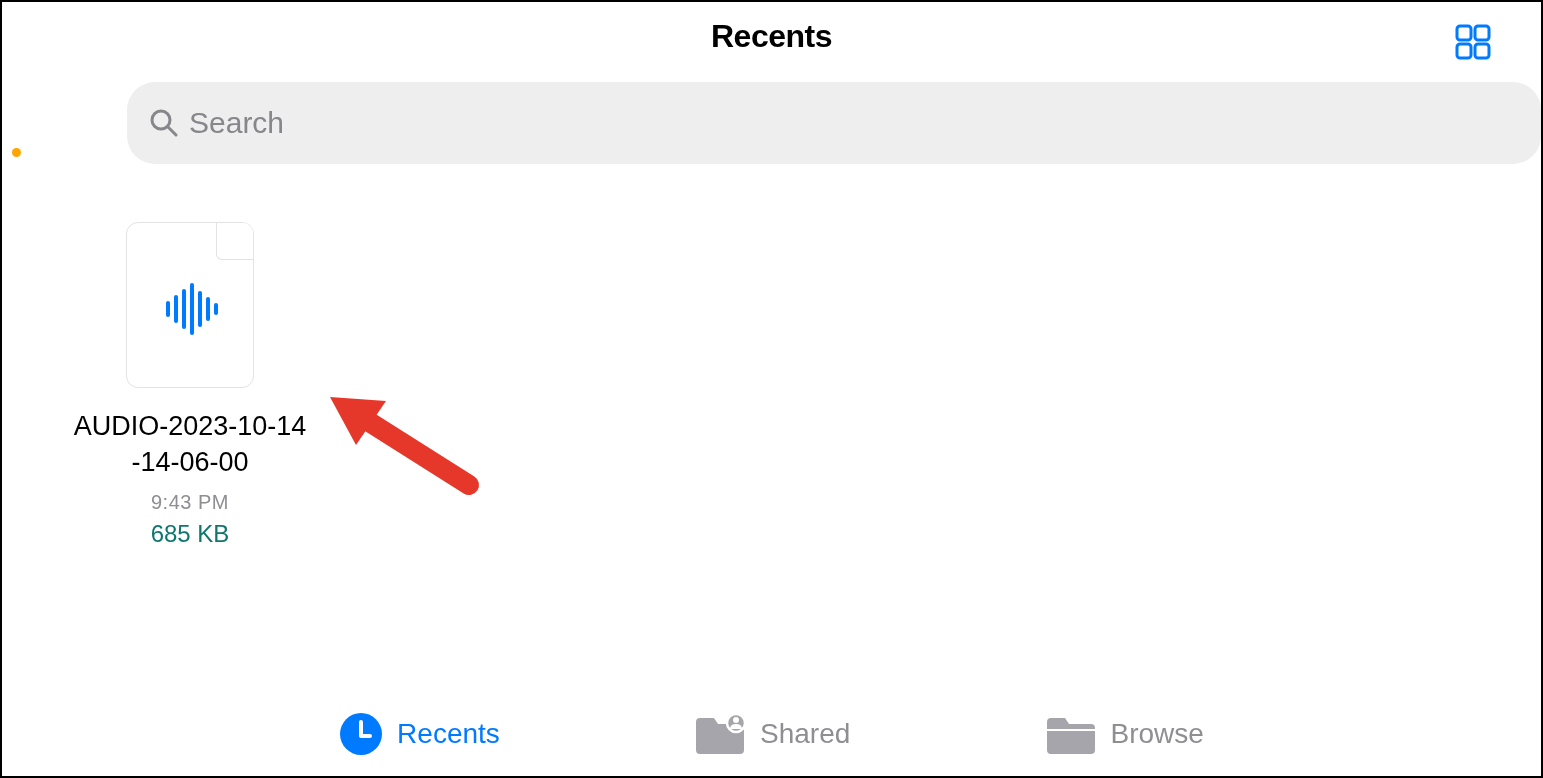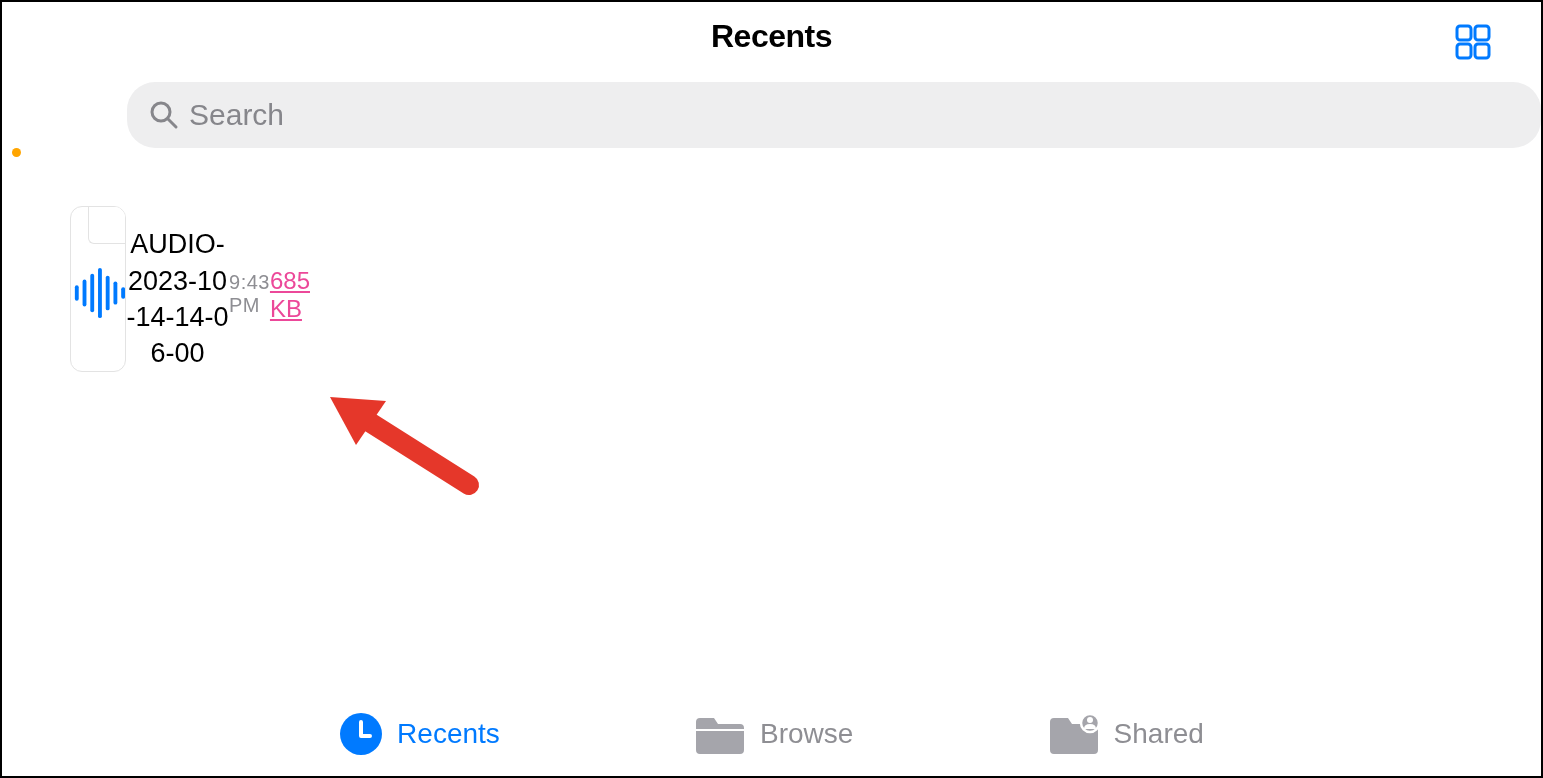--- a/index.html
+++ b/index.html
@@ -33,21 +33,21 @@
     .view-toggle {
       position: absolute;
       right: 48px;
       top: 20px;
       cursor: pointer;
     }
     .search-bar {
       margin: 12px 0 0 125px;
       background: #eeeeef;
       border-radius: 28px;
-      height: 66px;
+      height: 82px;
       display: flex;
       align-items: center;
       padding: 0 22px;
     }
     .search-icon {
       color: #86868b;
       margin-right: 10px;
     }
     .search-input {
       border: none;
@@ -59,21 +59,21 @@
     }
     .search-input::placeholder {
       color: #86868b;
     }
     .content {
       padding: 58px 0 0 68px;
     }
     .file-item {
       width: 240px;
       display: flex;
-      flex-direction: row;
+      flex-direction: column;
       align-items: center;
       cursor: pointer;
       position: relative;
     }
     .file-thumb {
       width: 128px;
       height: 166px;
       background: #ffffff;
       border: 1.5px solid #e3e3e3;
       border-radius: 12px;
@@ -118,23 +118,22 @@
       width: 240px;
     }
     .file-time {
       font-size: 20px;
       color: #8e8e93;
       margin-top: 10px;
       letter-spacing: 0.5px;
     }
     .file-size {
       font-size: 24px;
-      color: #ec4899;
-      margin-top: 12px;
-      text-decoration: underline;
+      color: #0f766e;
+      margin-top: 6px;
     }
     .arrow-annotation {
       position: absolute;
       left: 322px;
       top: 385px;
       z-index: 10;
       pointer-events: none;
     }
     .bottom-tabs {
       position: absolute;
@@ -230,26 +229,26 @@
   <div class="tab-item active">
     <svg width="44" height="44" viewBox="0 0 44 44">
       <circle cx="22" cy="22" r="21" fill="#007aff"></circle>
       <polyline points="22,10 22,24 31,24" fill="none" stroke="#fff" stroke-width="4" stroke-linecap="round" stroke-linejoin="round"></polyline>
     </svg>
     <span class="tab-label">Recents</span>
   </div>
   <div class="tab-item inactive">
     <svg width="52" height="44" viewBox="0 0 52 44">
       <path d="M 2 12 L 2 38 Q 2 42 6 42 L 46 42 Q 50 42 50 38 L 50 16 Q 50 12 46 12 L 24 12 L 20 6 L 6 6 Q 2 6 2 10 Z" fill="#a5a5ab"></path>
-      <line x1="2" y1="18" x2="50" y2="18" stroke="#fff" stroke-width="2"></line>
-    </svg>
-    <span class="tab-label">Browse</span>
+      <circle cx="42" cy="11" r="9" fill="#a5a5ab" stroke="#fff" stroke-width="2.5"></circle>
+      <circle cx="42" cy="8" r="3" fill="#fff"></circle>
+      <path d="M 36 17 Q 36 12 42 12 Q 48 12 48 17 Z" fill="#fff"></path>
+    </svg>
+    <span class="tab-label">Shared</span>
   </div>
   <div class="tab-item inactive">
     <svg width="52" height="44" viewBox="0 0 52 44">
       <path d="M 2 12 L 2 38 Q 2 42 6 42 L 46 42 Q 50 42 50 38 L 50 16 Q 50 12 46 12 L 24 12 L 20 6 L 6 6 Q 2 6 2 10 Z" fill="#a5a5ab"></path>
-      <circle cx="42" cy="11" r="9" fill="#a5a5ab" stroke="#fff" stroke-width="2.5"></circle>
-      <circle cx="42" cy="8" r="3" fill="#fff"></circle>
-      <path d="M 36 17 Q 36 12 42 12 Q 48 12 48 17 Z" fill="#fff"></path>
-    </svg>
-    <span class="tab-label">Shared</span>
+      <line x1="2" y1="18" x2="50" y2="18" stroke="#fff" stroke-width="2"></line>
+    </svg>
+    <span class="tab-label">Browse</span>
   </div>
 </div>
 
 </body></html>

